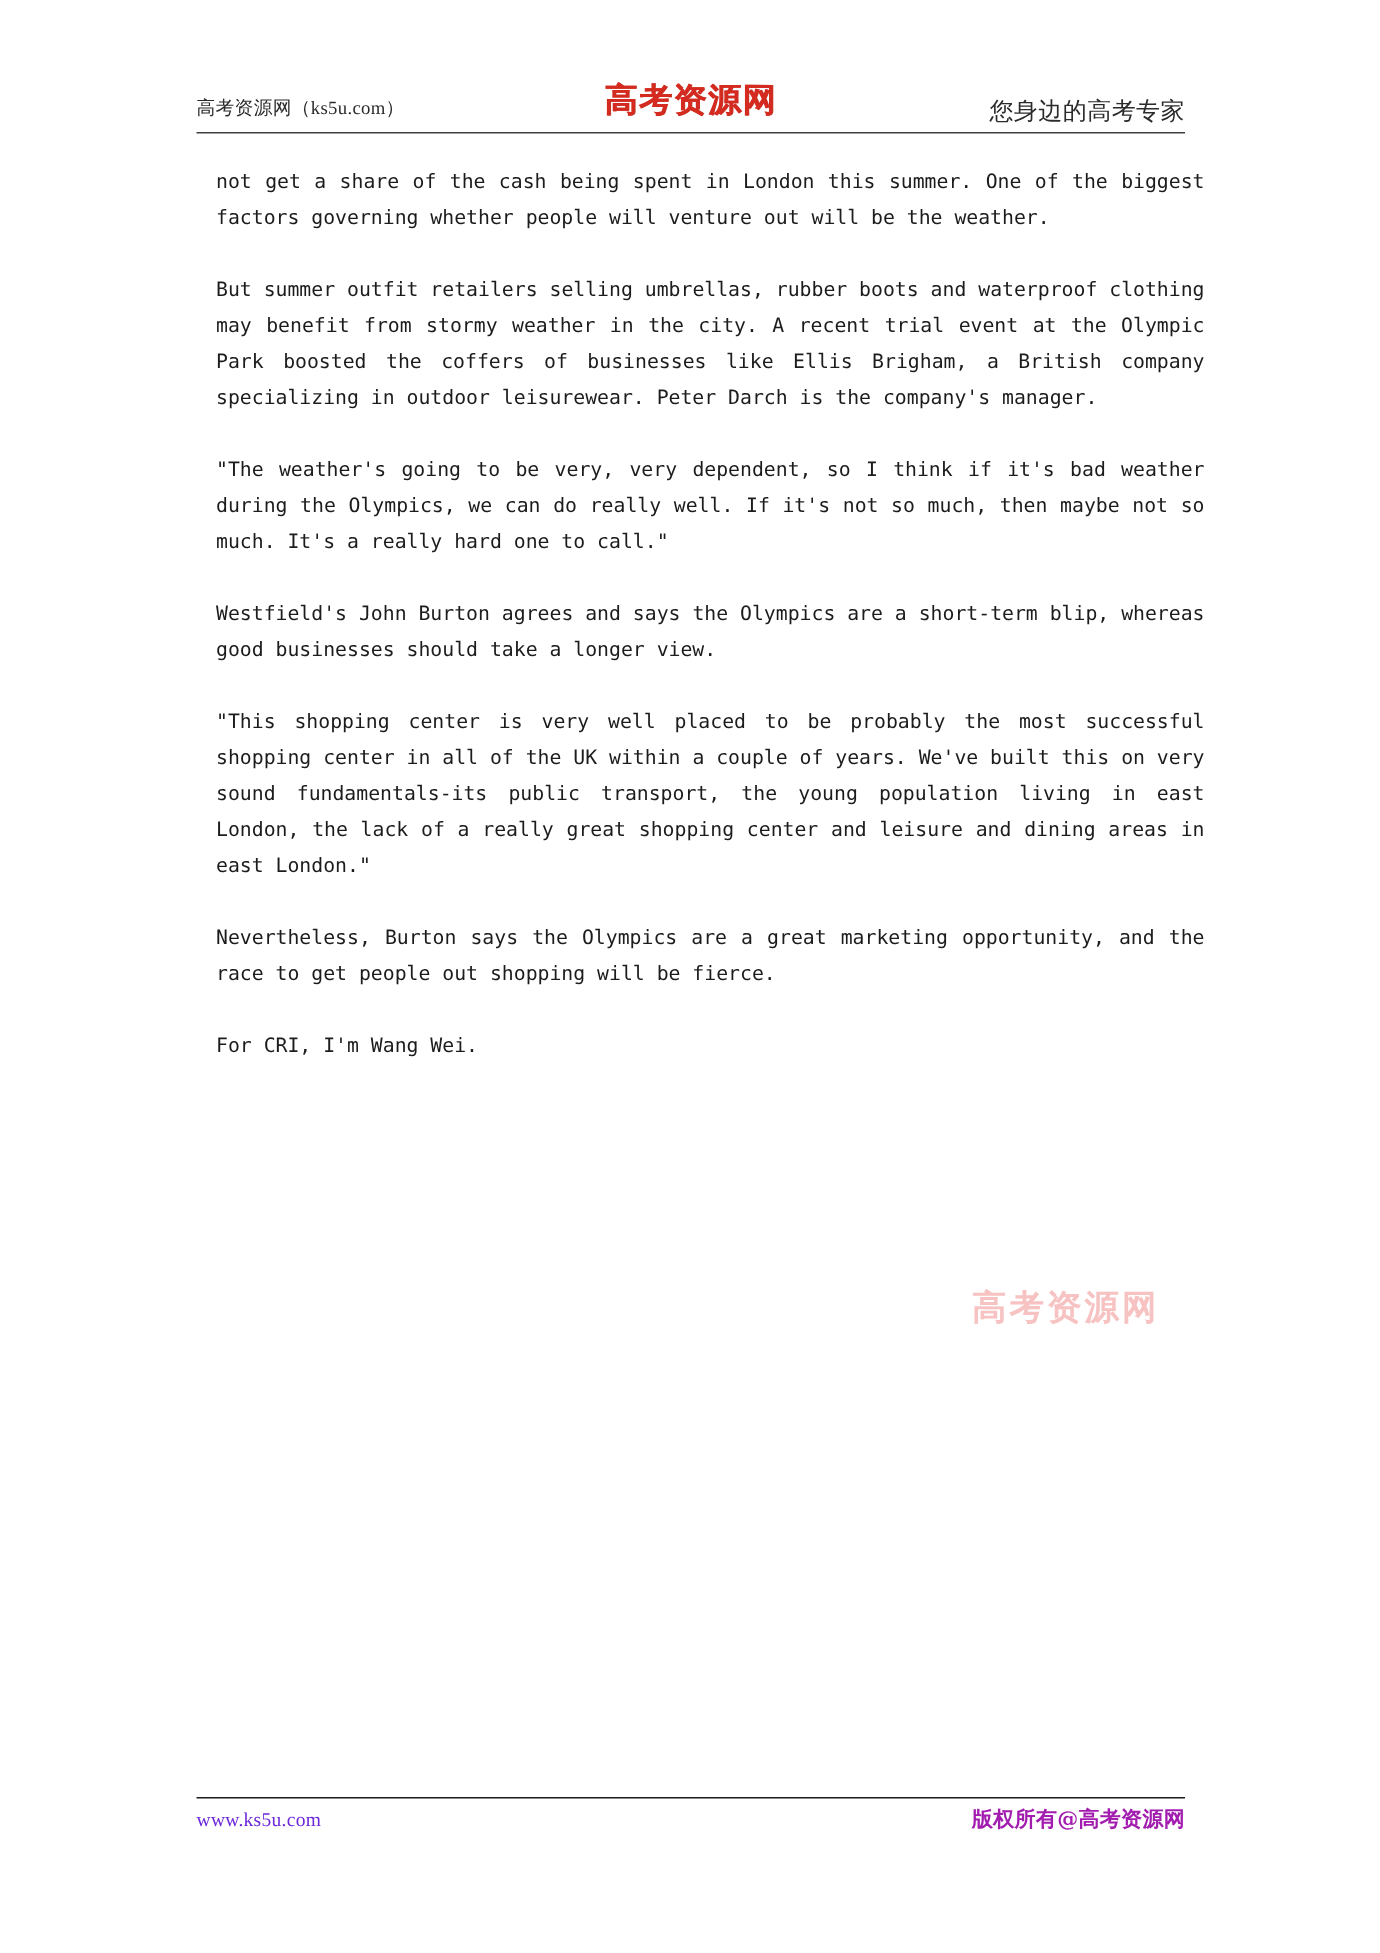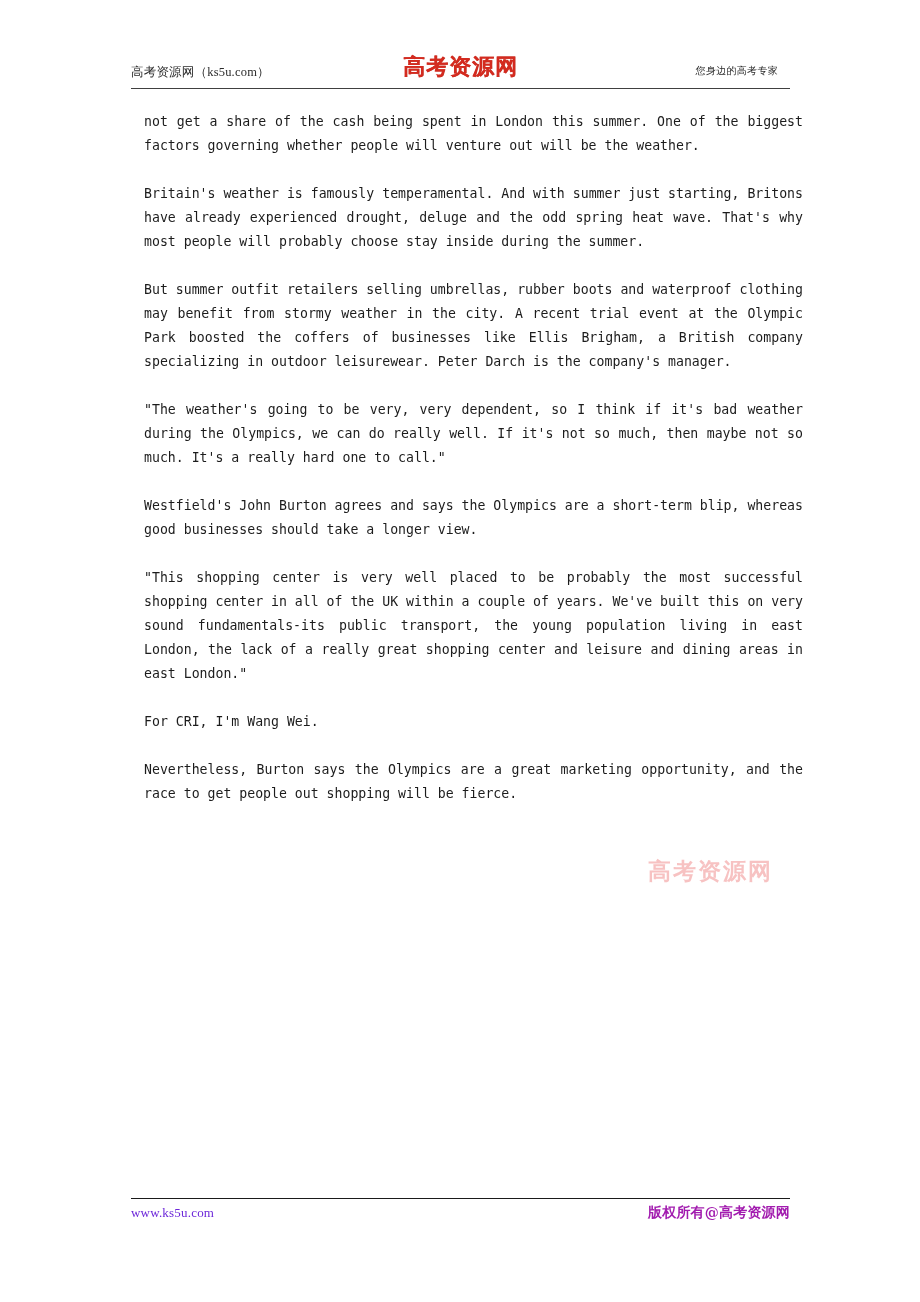--- a/index.html
+++ b/index.html
@@ -54,24 +54,24 @@
     font-family: "DejaVu Serif", "Liberation Serif", serif;
     font-size: 22px;
     font-weight: bold;
     color: #d42a1f;
     white-space: nowrap;
     letter-spacing: 1px;
     text-shadow: 0.5px 0 0 #c0392b;
   }
   .header-right {
     position: absolute;
-    right: 12px;
+    right: 0;
     top: 12px;
     font-family: "Liberation Serif", "DejaVu Serif", serif;
-    font-size: 10px;
+    font-size: 16px;
     color: #2b2b2b;
     white-space: nowrap;
     letter-spacing: 0.3px;
   }
   .header-rule {
     position: absolute;
     left: 131px;
     top: 88px;
     width: 659px;
     height: 0;
@@ -162,27 +162,26 @@
     <div class="header-row">
       <div class="header-left">高考资源网（ks5u.com）</div>
       <div class="header-center">高考资源网</div>
       <div class="header-right">您身边的高考专家</div>
     </div>
   </div>
   <div class="header-rule"></div>
 
   <div class="doc-body">
     <p class="para">not get a share of the cash being spent in London this summer. One of the biggest factors governing whether people will venture out will be the weather.</p>
-    <p class="para">Britain's weather is famously temperamental. And with summer just starting, Britons have already experienced drought, deluge and the odd spring heat wave. That's why most people will probably choose stay inside during the summer.</p>
     <p class="para">But summer outfit retailers selling umbrellas, rubber boots and waterproof clothing may benefit from stormy weather in the city. A recent trial event at the Olympic Park boosted the coffers of businesses like Ellis Brigham, a British company specializing in outdoor leisurewear. Peter Darch is the company's manager.</p>
     <p class="para">"The weather's going to be very, very dependent, so I think if it's bad weather during the Olympics, we can do really well. If it's not so much, then maybe not so much. It's a really hard one to call."</p>
     <p class="para">Westfield's John Burton agrees and says the Olympics are a short-term blip, whereas good businesses should take a longer view.</p>
     <p class="para">"This shopping center is very well placed to be probably the most successful shopping center in all of the UK within a couple of years. We've built this on very sound fundamentals-its public transport, the young population living in east London, the lack of a really great shopping center and leisure and dining areas in east London."</p>
+    <p class="para">Nevertheless, Burton says the Olympics are a great marketing opportunity, and the race to get people out shopping will be fierce.</p>
     <p class="para nojust">For CRI, I'm Wang Wei.</p>
-    <p class="para">Nevertheless, Burton says the Olympics are a great marketing opportunity, and the race to get people out shopping will be fierce.</p>
   </div>
 
   <div class="watermark">高考资源网</div>
 
   <div class="footer-rule"></div>
   <div class="page-footer">
     <div class="footer-left">www.ks5u.com</div>
     <div class="footer-right">版权所有@高考资源网</div>
   </div>
 

